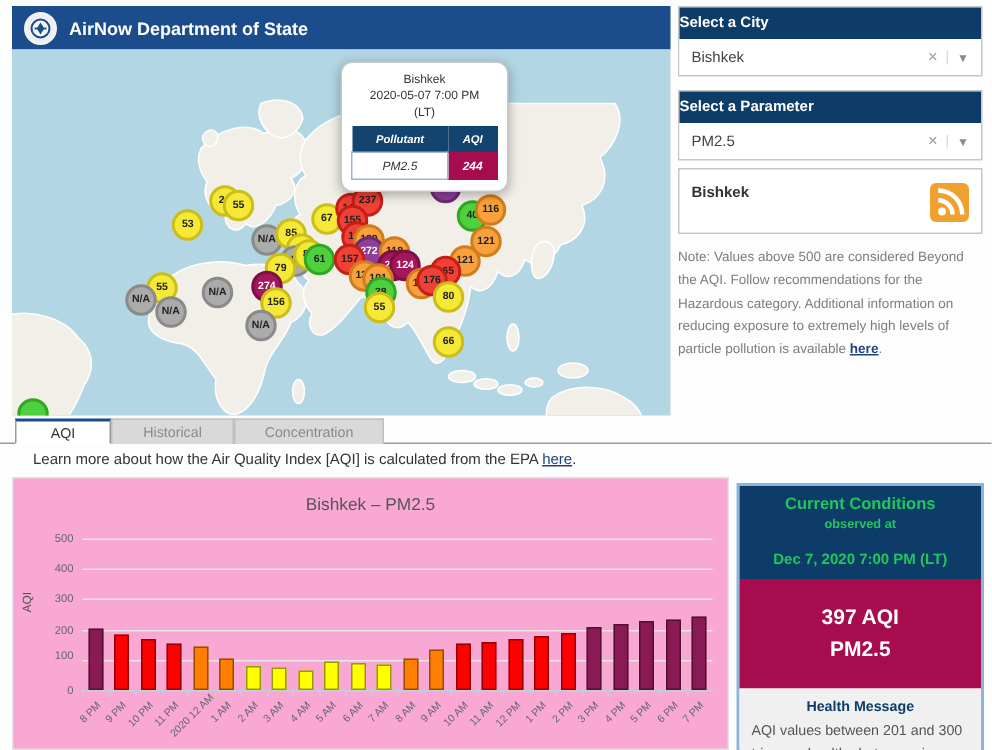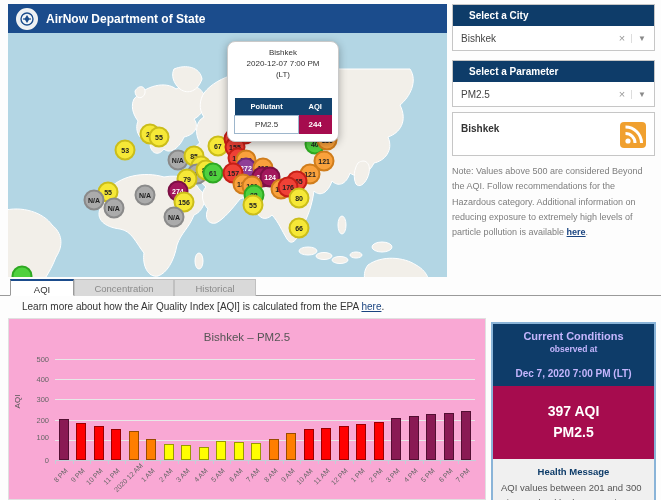--- a/index.html
+++ b/index.html
@@ -30,31 +30,31 @@
   .marker.maroon { background:#a3175c; border-color:#7c0f44; color:#fff; }
   .marker.na     { background:#ababab; border-color:#8a8a8a; }
 
   
   #popup { position:absolute; left:219px; top:8px; width:112px; background:#fff;
     border:1px solid #c9c9c9; border-radius:8px; box-shadow:0 2px 8px rgba(0,0,0,.3);
     padding:6px 6px 7px 6px; text-align:center; z-index:20; }
   #popup .p-line { font-size:8px; color:#333; line-height:1.35; }
   #popup-tail { position:absolute; left:240px; top:80px; width:12px; height:12px;
     background:#fff; transform:rotate(45deg); box-shadow:2px 2px 4px rgba(0,0,0,.15); z-index:19;}
-  #popup table { width:100%; border-collapse:collapse; margin-top:18px; }
+  #popup table { width:100%; border-collapse:collapse; margin-top:4px;font-style:italic; }
   #popup th { background:#13436f; color:#fff; font-size:7.5px; padding:4px 2px; }
   #popup td { font-size:8px; padding:4px 2px; border:1px solid #9db6cc; }
   #popup td.pollutant { background:#fff; color:#333; }
   #popup td.aqi-val { background:#a60c4e; color:#fff; font-weight:bold; border-color:#a60c4e; }
 
   
   #sidebar { position:absolute; left:452px; top:4px; width:203px; }
   .panel { position:absolute; left:0; width:203px; background:#fff; border:1px solid #c6c6c6; }
   .panel-header { background:#0e3c69; color:#fff; font-size:10px; font-weight:bold;
-    padding:5px 16px; }
+    padding:5px 0; }
   .select-row { display:flex; align-items:center; padding:6px 8px; background:#fff; }
   .select-value { flex:1; font-size:10px; color:#444; }
   .select-clear { color:#9a9a9a; font-size:11px; padding:0 6px; cursor:pointer; }
   .select-caret { color:#8a8a8a; font-size:8px; padding-left:6px; border-left:1px solid #ddd; cursor:pointer; }
 
   #rss-box { position:absolute; left:0; top:108px; width:203px; height:44px;
     background:#fff; border:1px solid #c6c6c6; padding:5px 8px; }
   #rss-label { font-size:10px; font-weight:bold; color:#333; }
   #rss-icon { position:absolute; right:8px; top:9px; width:26px; height:26px;
     background:#f0a02f; border-radius:4px; }
@@ -89,21 +89,21 @@
     transform:translateY(-50%); }
   #axis-line { position:absolute; left:46px; top:141px; width:421px; height:1px; background:#c3cfd8; }
   .bar { position:absolute; bottom:0; width:10px; border:1px solid rgba(0,0,0,.4); }
   .xtick-mark { position:absolute; top:141px; width:1px; height:4px; background:#c3cfd8; }
   .xlabel { position:absolute; font-size:7px; color:#666; white-space:nowrap;
     transform:rotate(-45deg); transform-origin:100% 0; }
 
   
   #conditions { position:absolute; left:491px; top:322px; width:165px; height:178px;
     border:2px solid #8ab4d8; background:#fff; }
-  #cond-header { background:#0e3c69; color:#c4b5fd; text-align:center; padding:6px 4px 7px; }
+  #cond-header { background:#0e3c69; color:#22c55e; text-align:center; padding:6px 4px 7px; }
   #cond-title { font-size:11px; font-weight:bold; }
   #cond-observed { font-size:8.5px; font-weight:bold; margin-top:2px; }
   #cond-datetime { font-size:10px; font-weight:bold; margin-top:14px; }
   #cond-main { background:#a60c4e; color:#fff; text-align:center; padding:15px 6px 16px; }
   #cond-main div { font-size:14px; font-weight:bold; line-height:1.5; }
   #cond-health { background:#f0f0f0; padding:7px 8px; }
   #health-title { text-align:center; font-size:9.5px; font-weight:bold; color:#0e3c69; }
   #health-text { font-size:9.5px; color:#555; line-height:1.55; margin-top:4px; }
 </style>
 </head>
@@ -196,21 +196,21 @@
       <div class="marker orange" style="left: 62.2%; top: 63.9%;">101</div>
       <div class="marker red" style="left: 63.8%; top: 63.1%;">176</div>
       <div class="marker yellow" style="left: 66.3%; top: 67.6%;">80</div>
       <div class="marker yellow" style="left: 66.3%; top: 79.9%;">66</div>
       <div class="marker green" style="left: 3.2%; top: 99.5%;"></div>
     </div>
 
   <div id="popup-tail"></div>
   <div id="popup">
     <div class="p-line">Bishkek</div>
-    <div class="p-line">2020-12-07 7:00 PM</div>
+    <div class="p-line">2020-05-07 7:00 PM</div>
     <div class="p-line">(LT)</div>
     <table>
       <tbody>
           <tr>
         <th>Pollutant</th>
         <th>AQI</th>
       </tr>
       <tr>
         <td class="pollutant">PM2.5</td>
         <td class="aqi-val">244</td>
@@ -248,22 +248,22 @@
         <path d="M5.5 5 a16 16 0 0 1 16 16" fill="none" stroke="#fff" stroke-width="3"></path>
       </svg>
     </span>
   </div>
 
   <p id="note"><span>Note: Values above 500 are considered Beyond the AQI. Follow recommendations for the Hazardous category. Additional information on reducing exposure to extremely high levels of particle pollution is available </span><a href="#">here</a><span>.</span></p>
 </div>
 
 <div id="tabs">
   <div class="tab active">AQI</div>
+  <div class="tab inactive w2">Historical</div>
   <div class="tab inactive w1">Concentration</div>
-  <div class="tab inactive w2">Historical</div>
 </div>
 <div id="tabs-underline"></div>
 
 <p id="learn-more"><span>Learn more about how the Air Quality Index [AQI] is calculated from the EPA </span><a href="#">here</a><span>.</span></p>
 
 <div id="chart-panel">
   <div id="chart-title">Bishkek – PM2.5</div>
   <div id="ylabel">AQI</div>
   <div id="yticks">
       <div class="ytick" style="left: 12px; top: 141px;">0</div>

